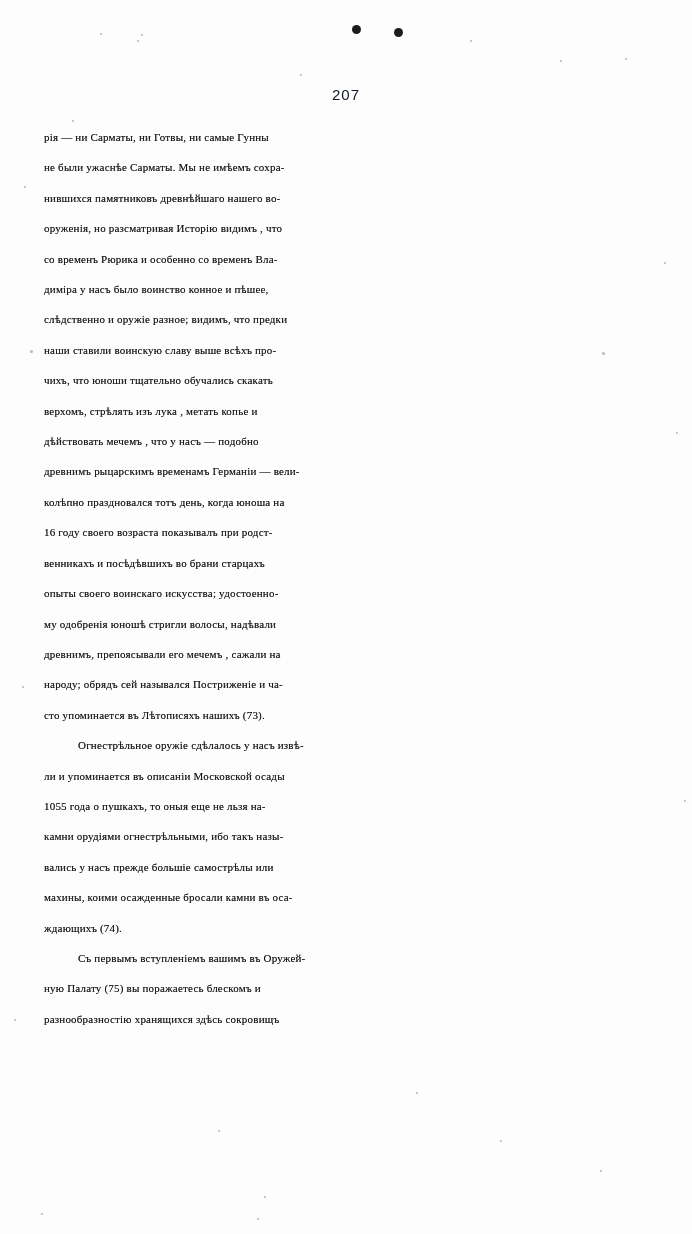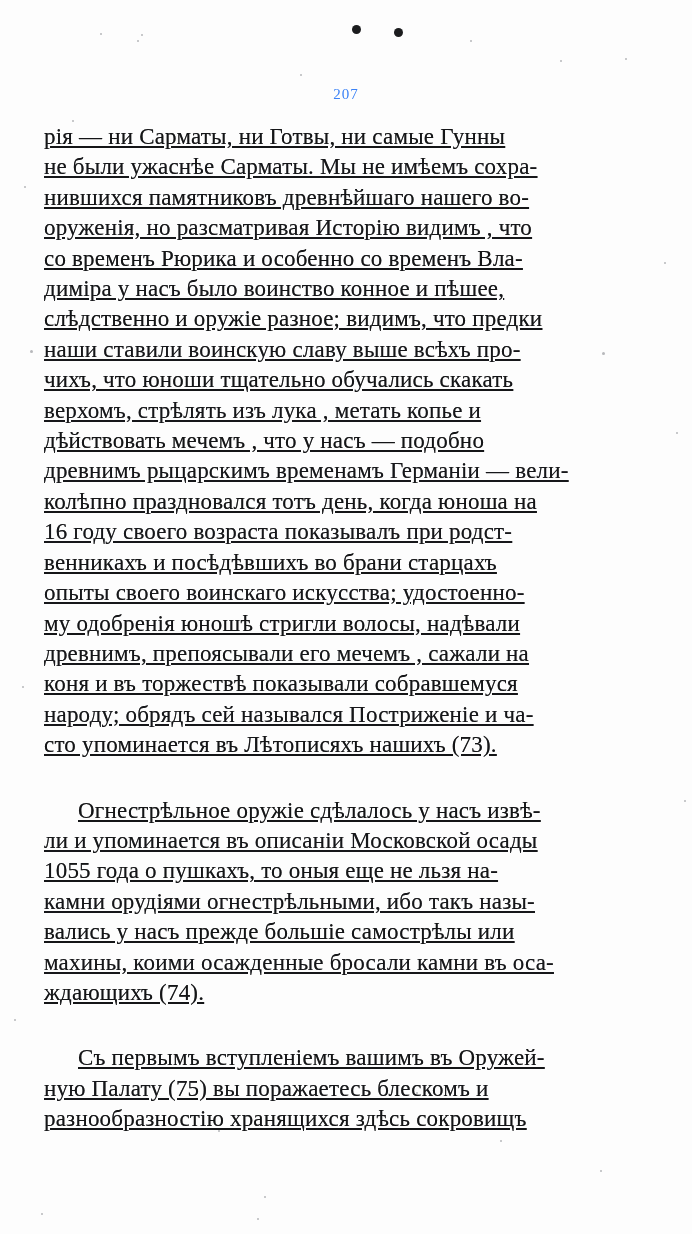--- a/index.html
+++ b/index.html
@@ -29,42 +29,41 @@
     border-radius: 50%;
   }
   #page-number {
     position: absolute;
     top: 86px;
     left: 0;
     width: 692px;
     text-align: center;
     font-size: 15px;
     letter-spacing: 1px;
-    font-family: Liberation Serif, serif;
-    color: #3b82f6;
+    font-family: Liberation Sans, sans-serif;
+    color: #0f172a;
   }
   #text-body {
     position: absolute;
     top: 122px;
     left: 44px;
     width: 600px;
   }
   .para {
     margin: 0 0 0 0;
   }
   .line {
     display: block;
-    font-size: 23px;
+    font-size: 11px;
     line-height: 30.4px;
     letter-spacing: .2px;
     white-space: nowrap;
     color: #16171a;
-    text-decoration: underline;
   }
-  .indent { padding-left: 34px; margin-top: 35px; }
+  .indent { padding-left: 34px; }
   
   .line:nth-child(odd) { color: #141517; }
   .smear { text-shadow: 0 0 0.6px rgba(0,0,0,.55); }
 </style>
 </head>
 <body>
 
 <div id="page">
 
   <div id="page-number">207</div>
@@ -83,21 +82,20 @@
         <span class="line smear">чихъ,  что  юноши тщательно обучались скакать</span>
         <span class="line smear">верхомъ,  стрѣлять  изъ  лука ,  метать  копье и</span>
         <span class="line smear">дѣйствовать  мечемъ ,   что  у  насъ — подобно</span>
         <span class="line smear">древнимъ рыцарскимъ временамъ Германіи — вели-</span>
         <span class="line smear">колѣпно праздновался тотъ день, когда юноша на</span>
         <span class="line smear">16 году своего возраста  показывалъ  при родст-</span>
         <span class="line smear">венникахъ  и посѣдѣвшихъ   во брани старцахъ</span>
         <span class="line smear">опыты своего воинскаго искусства; удостоенно-</span>
         <span class="line smear">му одобренія юношѣ стригли  волосы,  надѣвали</span>
         <span class="line smear">древнимъ, препоясывали  его мечемъ , сажали  на</span>
-        <span class="line smear">коня  и въ торжествѣ показывали собравшемуся</span>
         <span class="line smear">народу;  обрядъ  сей назывался  Постриженіе и ча-</span>
         <span class="line smear">сто упоминается  въ  Лѣтописяхъ нашихъ (73).</span>
       </div>
     <div class="para" id="para-2">
         <span class="line smear indent">Огнестрѣльное  оружіе  сдѣлалось  у насъ извѣ-</span>
         <span class="line smear">ли и упоминается  въ  описаніи  Московской осады</span>
         <span class="line smear">1055 года о пушкахъ,  то оныя  еще  не льзя  на-</span>
         <span class="line smear">камни  орудіями  огнестрѣльными, ибо такъ назы-</span>
         <span class="line smear">вались  у насъ  прежде  большіе самострѣлы или</span>
         <span class="line smear">махины,  коими осажденные бросали камни въ оса-</span>

